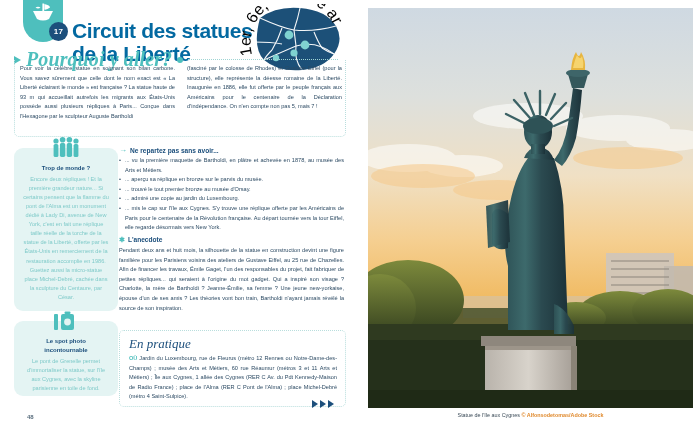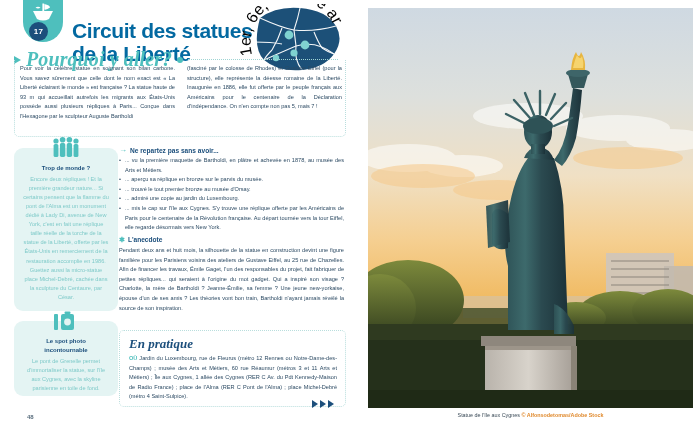--- a/index.html
+++ b/index.html
@@ -18,21 +18,21 @@
 
   
   .badge {
     position:absolute; left:23px; top:-6px;
     width:40px; height:48px;
     background:#4ebfbd;
     border-radius:0 0 20px 20px;
   }
   .badge-icon { position:absolute; left:7px; top:8px; width:26px; height:24px; }
   .badge-num {
-    position:absolute; left:6px; top:28px;
+    position:absolute; left:26px; top:28px;
     width:19px; height:19px; border-radius:50%;
     background:#1c4f7c; color:#fff;
     font-size:8px; font-weight:bold;
     display:flex; align-items:center; justify-content:center;
     letter-spacing:.2px;
   }
   .title {
     position:absolute; left:72px; top:6px;
     color:#0369a1;
     font-size:21px; line-height:1.08;
@@ -96,21 +96,21 @@
   .bullets { margin:0; padding:0; }
   .bullets li:before { content:"•"; position:absolute; left:0; color:#2c4a63; }
 
   
   .pratique {
     position:absolute; left:119px; top:330px; width:227px; height:77px;
     border:1px dotted #b9dedd; border-radius:5px;
     padding:6px 8px 4px 9px;
   }
   .pratique-title {
-    color:#1c4f7c; font-size:13px; font-weight:bold; font-style:italic;
+    color:#1c4f7c; font-size:13px; font-weight:normal; font-style:italic;
     font-family:"Liberation Serif", serif; line-height:1; margin-bottom:4px;
   }
   .pratique-body { font-size:5.6px; line-height:1.72; color:#2c4a63; text-align:justify; }
   .pratique-body .ou { color:#4ebfbd; font-weight:bold; }
   .arrows3 { position:absolute; left:312px; top:400px; display:flex; gap:2px; }
   .arrows3 span { width:0;height:0;border-left:6px solid #1c4f7c;border-top:4px solid transparent;border-bottom:4px solid transparent; }
 
   
   .photo-wrap { position:absolute; left:368px; top:8px; width:325px; height:400px; overflow:hidden; }
   .photo { position:absolute; inset:0; }

